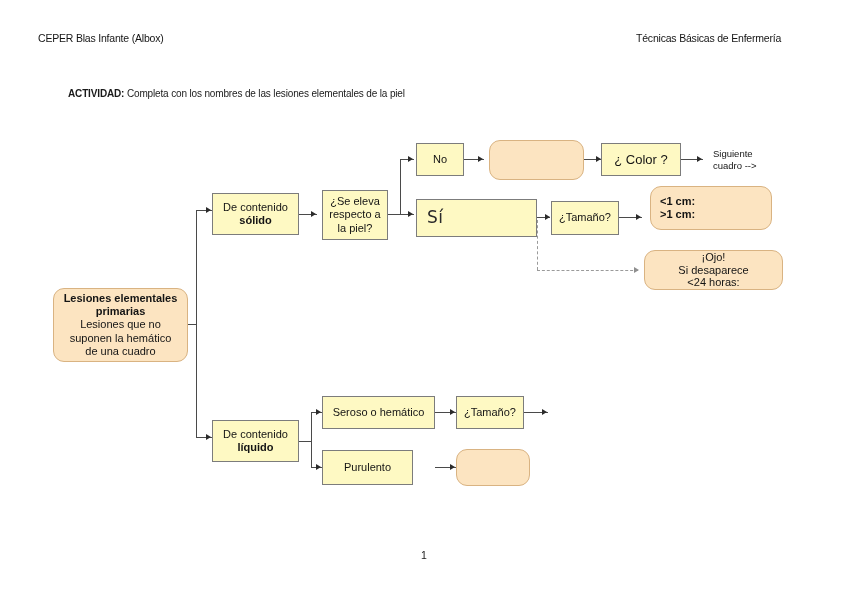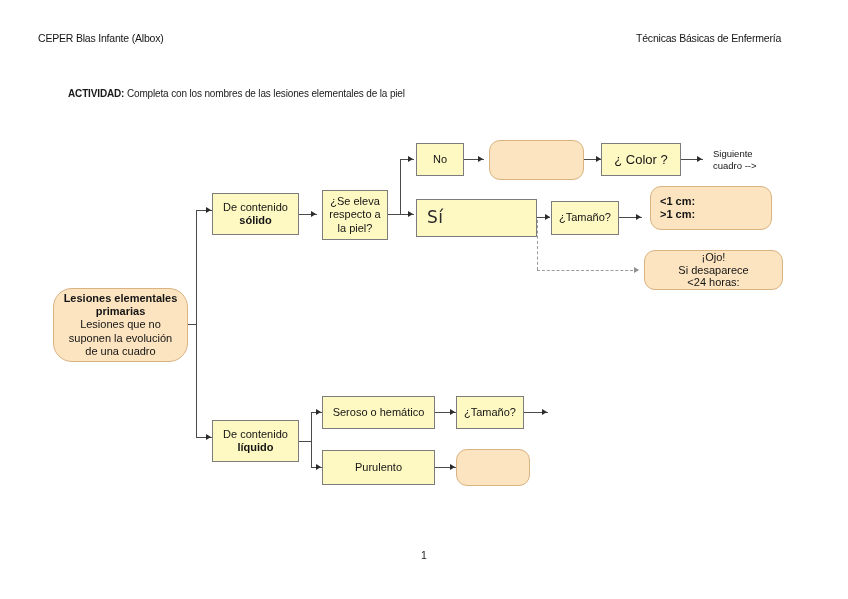--- a/index.html
+++ b/index.html
@@ -60,26 +60,26 @@
 <div id="page">
 
   <div class="hdr" id="hdr-left">CEPER Blas Infante (Albox)</div>
   <div class="hdr" id="hdr-right">Técnicas Básicas de Enfermería</div>
 
   <div id="activity">
     <b>ACTIVIDAD:</b>
     <span>Completa con los nombres de las lesiones elementales de la piel</span>
   </div>
 
-  <div class="node round" style="left:53px;top:288px;width:135px;height:74px;border-radius:19px;">
+  <div class="node round" style="left:53px;top:288px;width:135px;height:74px;">
     <div class="inner" style="line-height:13.2px;">
       <b>Lesiones elementales</b><br>
       <b>primarias</b><br>
       <span>Lesiones que no</span><br>
-      <span>suponen la evolución</span><br>
+      <span>suponen la hemático</span><br>
       <span>de una cuadro</span>
     </div>
   </div>
 
   <div class="ln lnh" style="left:188px;top:324px;width:9px;"></div>
   <div class="ln lnv" style="left:196px;top:210px;height:228px;"></div>
   <div class="ln lnh" style="left:196px;top:210px;width:16px;"></div>
   <div class="arrow" style="left:206px;top:206.5px;"></div>
   <div class="ln lnh" style="left:196px;top:437px;width:16px;"></div>
   <div class="arrow" style="left:206px;top:433.5px;"></div>
@@ -186,21 +186,21 @@
   <div class="arrow" style="left:450px;top:408.5px;"></div>
 
   <div class="node rect" style="left:456px;top:396px;width:68px;height:33px;">
     <div class="inner">¿Tamaño?</div>
   </div>
 
   <div class="ln lnh" style="left:524px;top:412px;width:24px;"></div>
   <div class="arrow" style="left:542px;top:408.5px;"></div>
 
 
-  <div class="node rect" style="left:322px;top:450px;width:113px;height:35px;">
+  <div class="node rect" style="left:322px;top:450px;width:91px;height:35px;">
     <div class="inner">Purulento</div>
   </div>
 
   <div class="ln lnh" style="left:435px;top:467px;width:21px;"></div>
   <div class="arrow" style="left:450px;top:463.5px;"></div>
 
   <div class="node round left" style="left:456px;top:449px;width:74px;height:37px;">
     <div class="inner hand"></div>
   </div>
 

